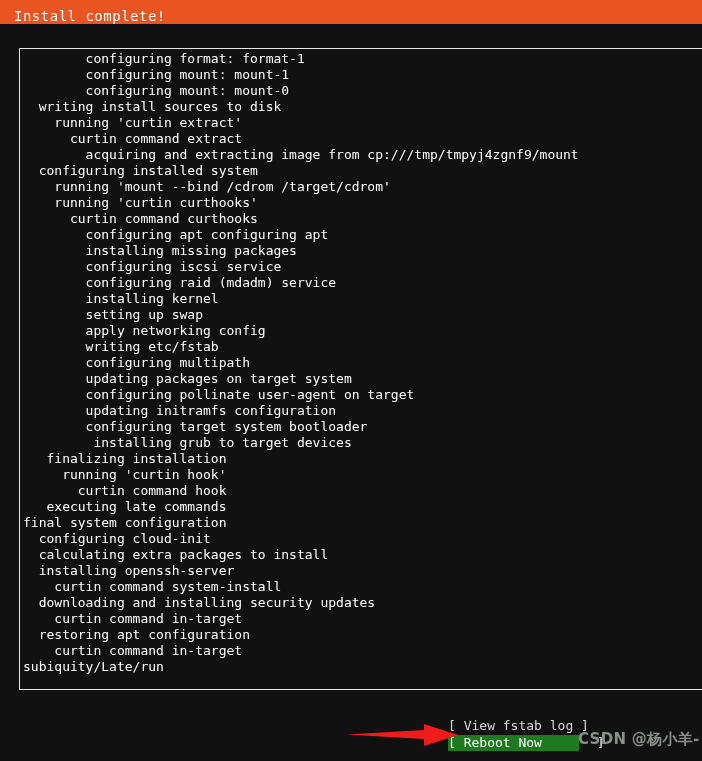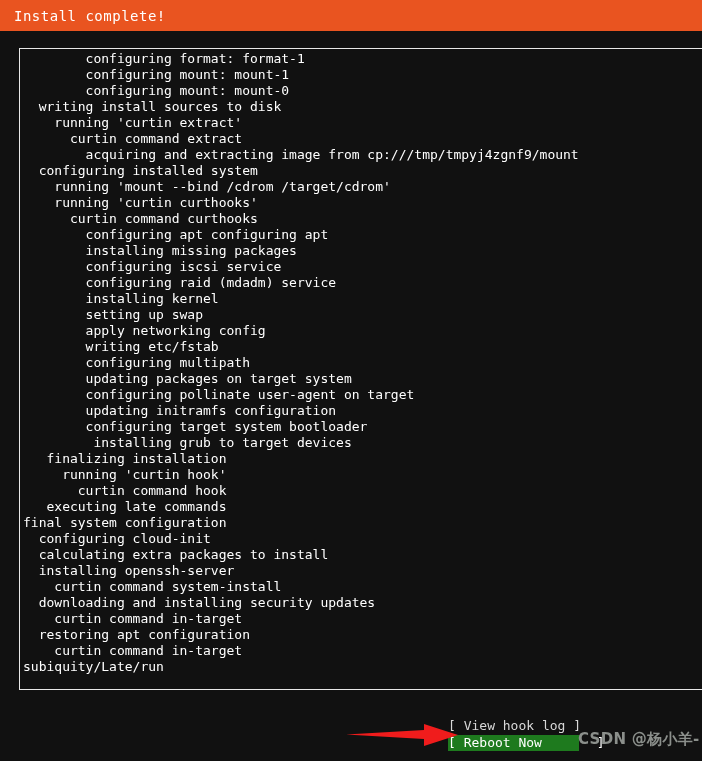--- a/index.html
+++ b/index.html
@@ -14,21 +14,21 @@
     font-family: "DejaVu Sans Mono", "Liberation Mono", monospace;
     position: relative;
   }
 
   
   #titlebar {
     position: absolute;
     left: 0;
     top: 0;
     width: 702px;
-    height: 31px;
+    height: 24px;
     background: #e95420;
   }
   #titlebar .title-text {
     position: absolute;
     left: 14px;
     top: 7px;
     color: #ffffff;
     font-size: 14px;
     line-height: 18px;
     letter-spacing: 0.5px;
@@ -162,21 +162,21 @@
       <div class="log-line">    curtin command system-install</div>
       <div class="log-line">  downloading and installing security updates</div>
       <div class="log-line">    curtin command in-target</div>
       <div class="log-line">  restoring apt configuration</div>
       <div class="log-line">    curtin command in-target</div>
       <div class="log-line">subiquity/Late/run</div>
     </div>
 </div>
 
 <div id="buttons">
-  <div class="menu-btn" id="btn-viewlog">[ View hook log ]</div>
+  <div class="menu-btn" id="btn-viewlog">[ View fstab log ]</div>
   <div class="menu-btn" id="btn-reboot" style="background: rgb(30, 122, 30);">[ Reboot Now       ]</div>
 </div>
 
 <svg id="arrow" viewBox="0 0 112 26">
   <polygon points="0,12.5 78,8 78,2 112,13 78,24 78,17" fill="#f01c1c"></polygon>
 </svg>
 
 <div id="watermark" style="color: rgb(139, 143, 139);">CSDN @杨小羊-</div>
 
 </body></html>

